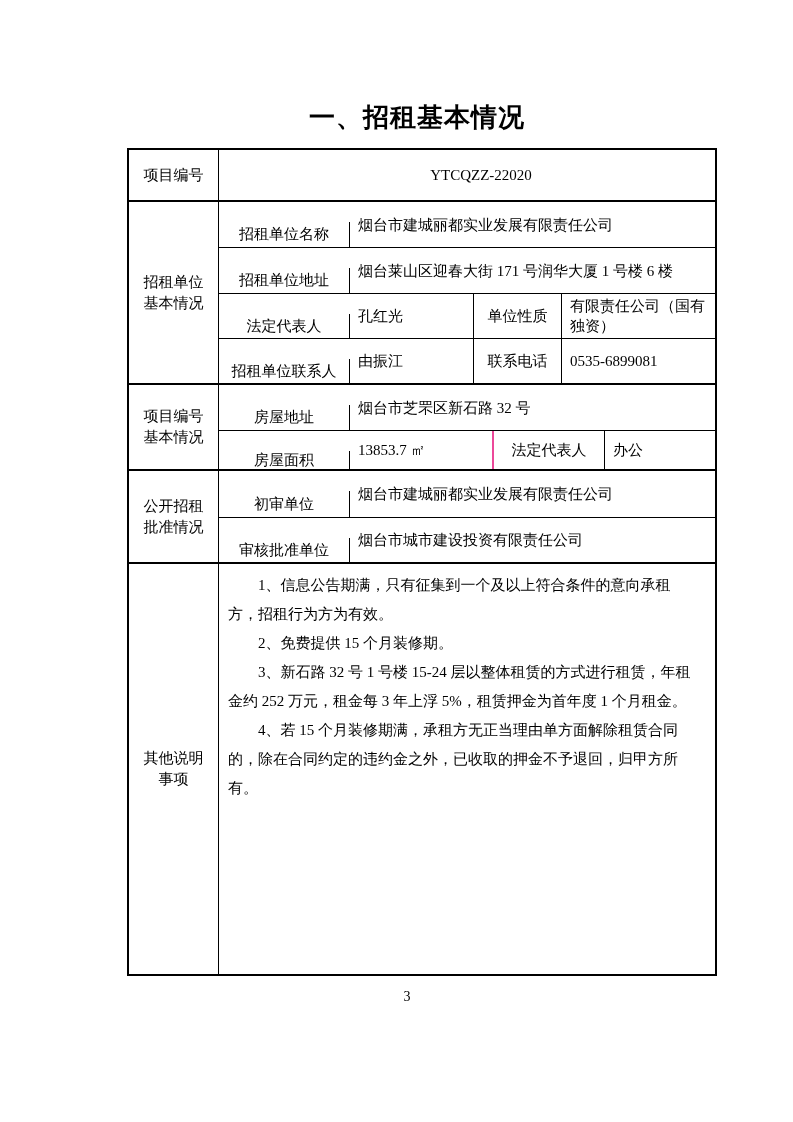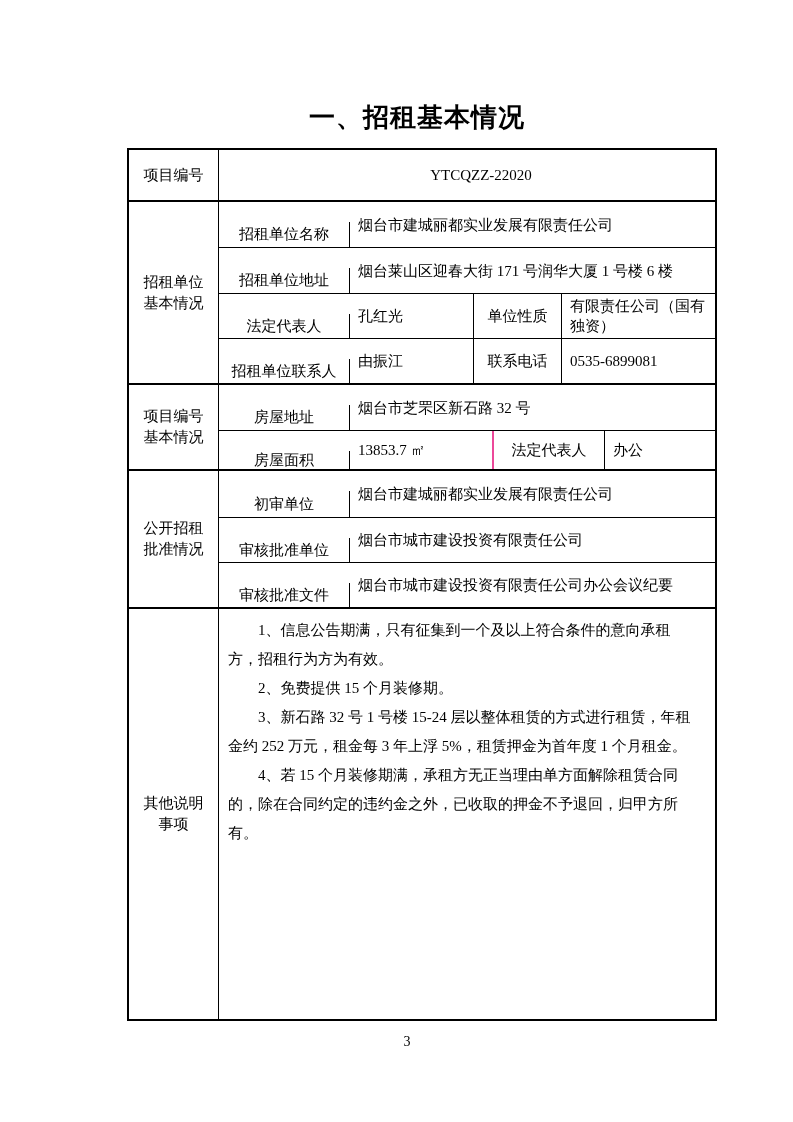--- a/index.html
+++ b/index.html
@@ -173,24 +173,20 @@
       </div>
       <div class="rows">
         <div class="subrow h46">
           <div class="lab">初审单位</div>
           <div class="val">烟台市建城丽都实业发展有限责任公司</div>
         </div>
         <div class="subrow h45">
           <div class="lab">审核批准单位</div>
           <div class="val">烟台市城市建设投资有限责任公司</div>
         </div>
-        <div class="subrow h45">
-          <div class="lab">审核批准文件</div>
-          <div class="val">烟台市城市建设投资有限责任公司办公会议纪要</div>
-        </div>
       </div>
     </div>
 
     <div class="trow sect notes-row">
       <div class="cellA">
         <div>其他说明</div>
         <div>事项</div>
       </div>
       <div class="notes-body">
         <p>1、信息公告期满，只有征集到一个及以上符合条件的意向承租方，招租行为方为有效。</p>

